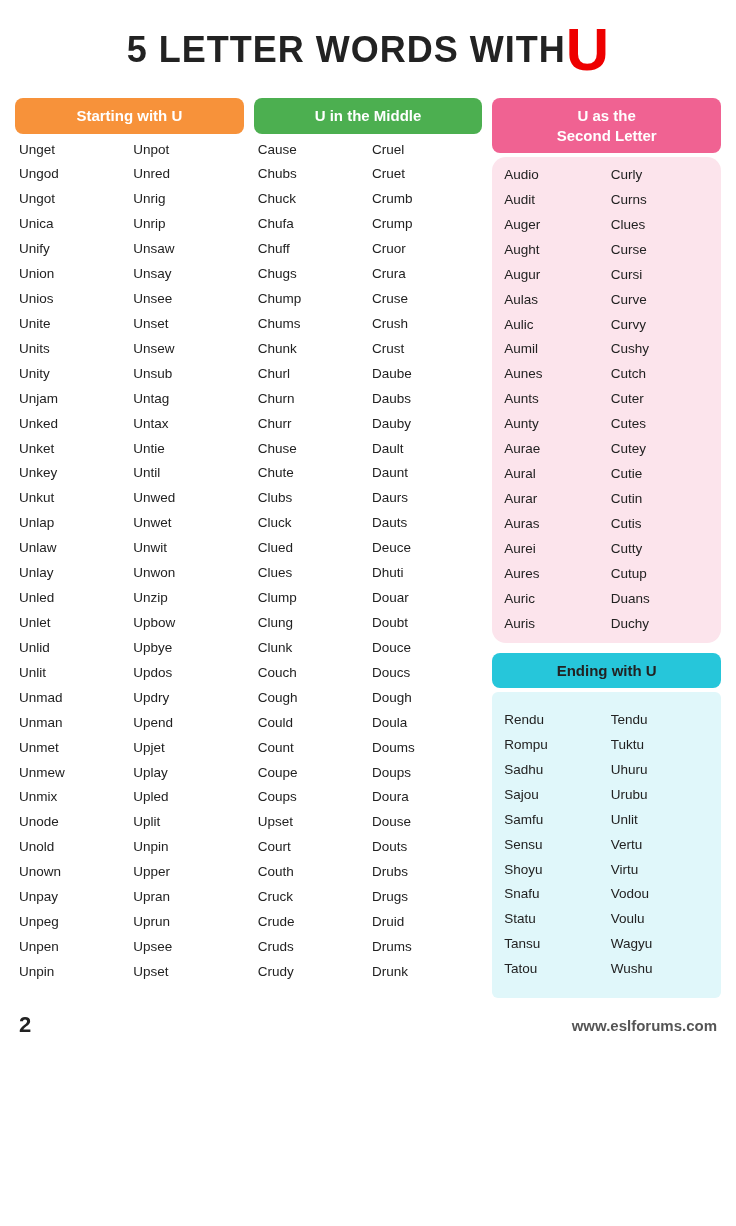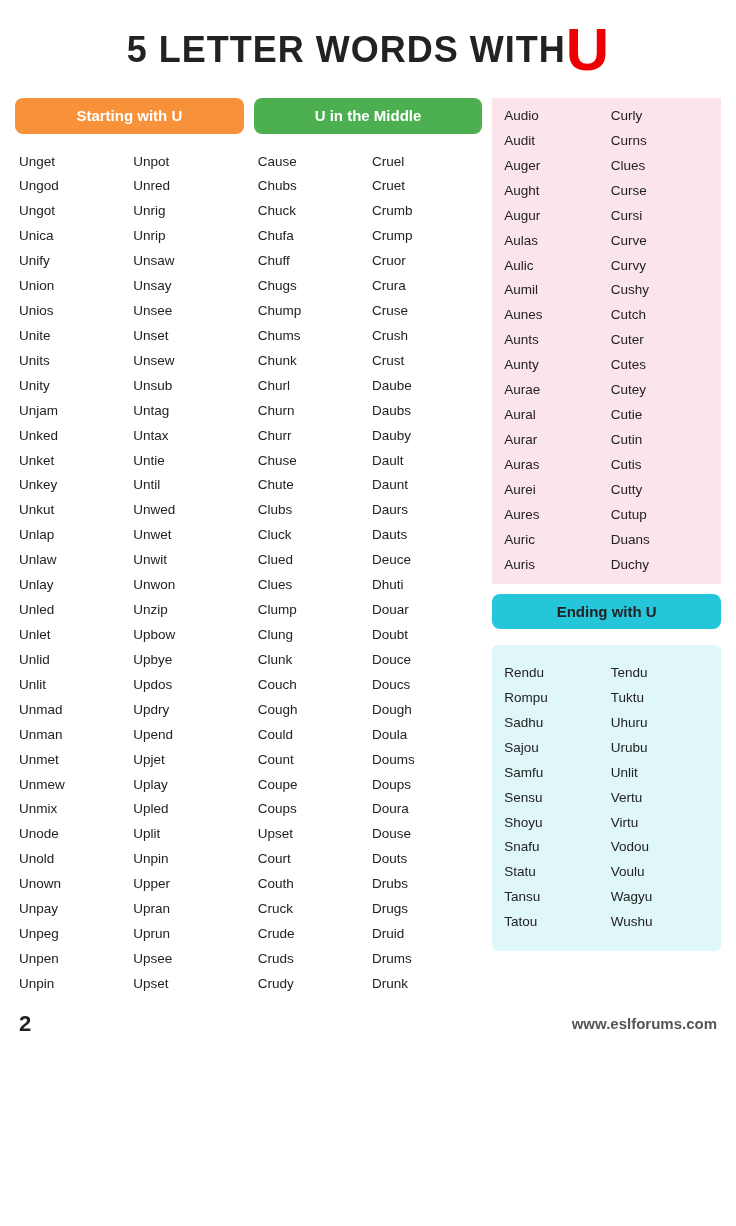--- a/index.html
+++ b/index.html
@@ -40,41 +40,41 @@
       display: flex;
       flex-direction: column;
     }
     .section-header {
       border-radius: 8px;
       padding: 8px 12px;
       font-weight: 800;
       font-size: 15px;
       text-align: center;
       color: #fff;
-      margin-bottom: 16px;
+      margin-bottom: 4px;
       line-height: 1.3;
     }
     .header-orange { background: #f7923a; }
     .header-green { background: #4caf50; }
     .header-pink { background: #f06292; }
     .header-cyan { background: #26c6da; color: #222; }
     .words-grid {
       display: grid;
       grid-template-columns: 1fr 1fr;
       gap: 0;
     }
     .word-item {
       font-size: 13.5px;
       color: #222;
       padding: 2px 4px;
       line-height: 1.55;
     }
     .section-pink-bg {
       background: #fce4ec;
-      border-radius: 0;
+      border-radius: 14px;
       padding: 6px 8px;
     }
     .section-cyan-bg {
       background: #e0f7fa;
       border-radius: 6px;
       padding: 16px 8px;
     }
     .footer {
       display: flex;
       justify-content: space-between;
@@ -251,20 +251,21 @@
         <span class="word-item">Druid</span>
         <span class="word-item">Cruds</span>
         <span class="word-item">Drums</span>
         <span class="word-item">Crudy</span>
         <span class="word-item">Drunk</span>
       </div>
   </div>
 
   <div class="right-col">
     <div class="section">
+      <div class="section-header header-pink">U as the<br>Second Letter</div>
       <div class="section-pink-bg">
         <div class="words-grid" id="second-words">
             <span class="word-item">Audio</span>
             <span class="word-item">Curly</span>
             <span class="word-item">Audit</span>
             <span class="word-item">Curns</span>
             <span class="word-item">Auger</span>
             <span class="word-item">Clues</span>
             <span class="word-item">Aught</span>
             <span class="word-item">Curse</span>

